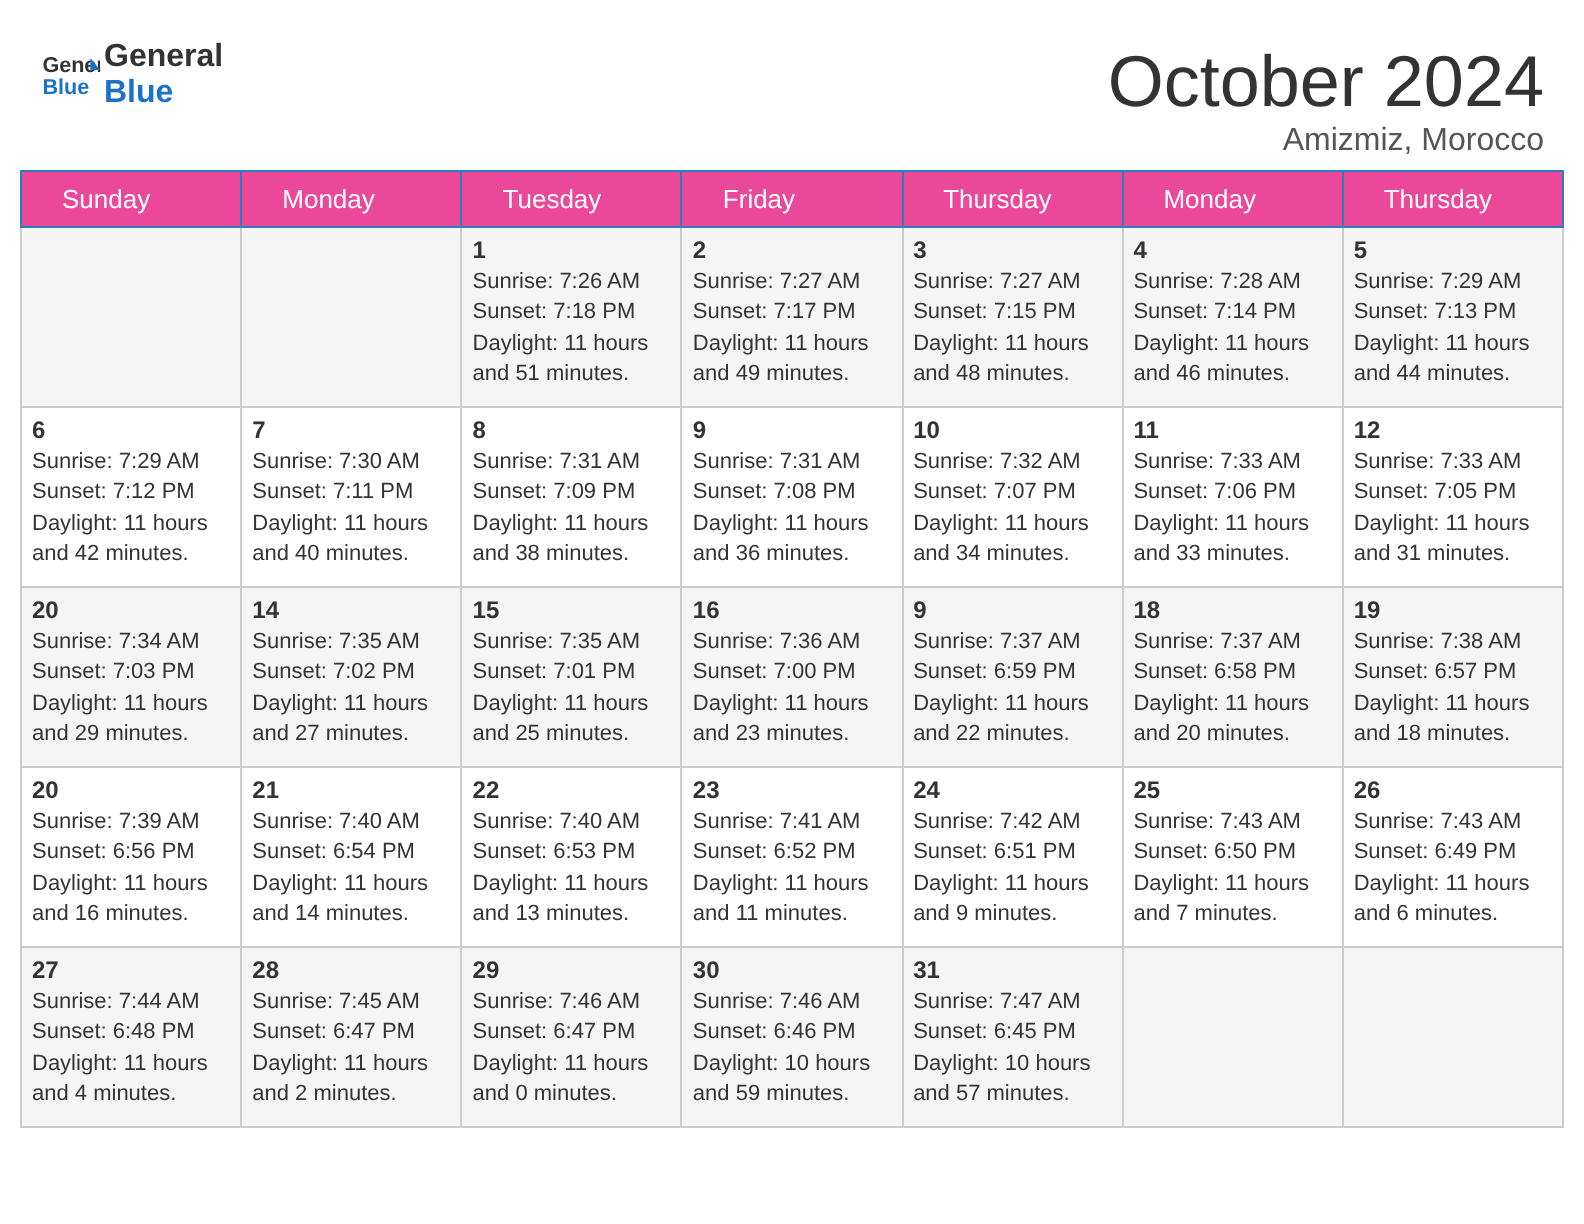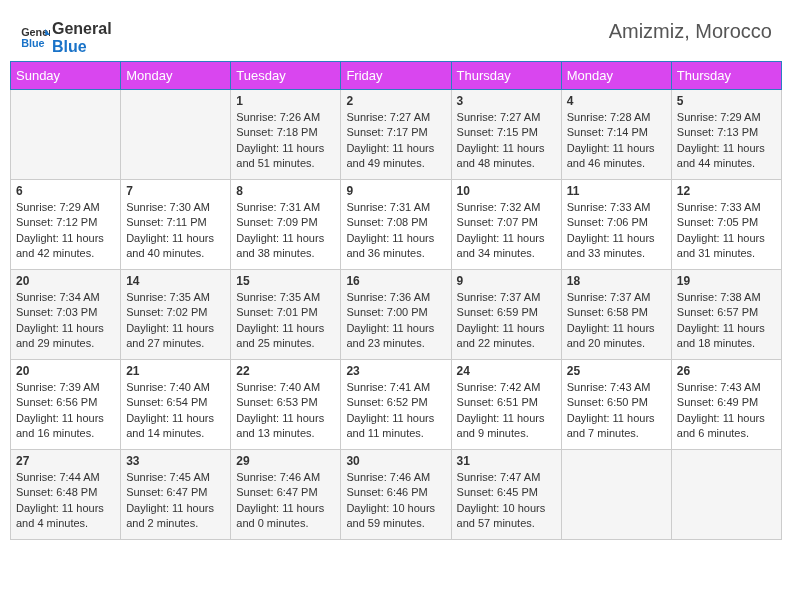--- a/index.html
+++ b/index.html
@@ -27,33 +27,33 @@
     }
     .title-area {
       text-align: right;
     }
     .month-title {
       font-size: 36px;
       font-weight: normal;
       color: #333;
     }
     .subtitle {
-      font-size: 20px;
+      font-size: 16px;
       color: #555;
     }
     table {
       width: 100%;
       border-collapse: collapse;
       font-size: 11px;
     }
     thead tr th {
-      background-color: #d946ef;
+      background-color: #ec4899;
       color: white;
       text-align: left;
-      padding: 6px 5px;
+      padding: 6px 20px;
       font-size: 13px;
       font-weight: normal;
       border: 1px solid #2b7fc1;
     }
     tbody tr td {
       border: 1px solid #ccc;
       vertical-align: top;
       padding: 4px 5px;
       min-height: 80px;
       height: 90px;
@@ -87,20 +87,21 @@
       <text x="2" y="22" font-size="18" font-weight="bold" fill="#333">General</text>
       <text x="2" y="40" font-size="18" font-weight="bold" fill="#1a73c8">Blue</text>
       <polygon points="42,10 50,20 42,20" fill="#1a73c8"></polygon>
     </svg>
     <div>
       <div style="font-size:16px;font-weight:bold;color:#333;">General</div>
       <div style="font-size:16px;font-weight:bold;color:#1a73c8;">Blue</div>
     </div>
   </div>
   <div class="title-area">
+    <div class="month-title">October 2024</div>
     <div class="subtitle">Amizmiz, Morocco</div>
   </div>
 </div>
 
 <table>
   <thead>
     <tr id="days-header">
     <th>Sunday</th>
         <th>Monday</th>
         <th>Tuesday</th>
@@ -224,21 +225,21 @@
           <span class="day-num">26</span>
 <div class="day-info">Sunrise: 7:43 AM<br>Sunset: 6:49 PM<br>Daylight: 11 hours and 6 minutes.</div>
         </td>
       </tr>
       <tr>
         <td>
           <span class="day-num">27</span>
 <div class="day-info">Sunrise: 7:44 AM<br>Sunset: 6:48 PM<br>Daylight: 11 hours and 4 minutes.</div>
         </td>
         <td>
-          <span class="day-num">33</span>
+          <span class="day-num">28</span>
 <div class="day-info">Sunrise: 7:45 AM<br>Sunset: 6:47 PM<br>Daylight: 11 hours and 2 minutes.</div>
         </td>
         <td>
           <span class="day-num">29</span>
 <div class="day-info">Sunrise: 7:46 AM<br>Sunset: 6:47 PM<br>Daylight: 11 hours and 0 minutes.</div>
         </td>
         <td>
           <span class="day-num">30</span>
 <div class="day-info">Sunrise: 7:46 AM<br>Sunset: 6:46 PM<br>Daylight: 10 hours and 59 minutes.</div>
         </td>

